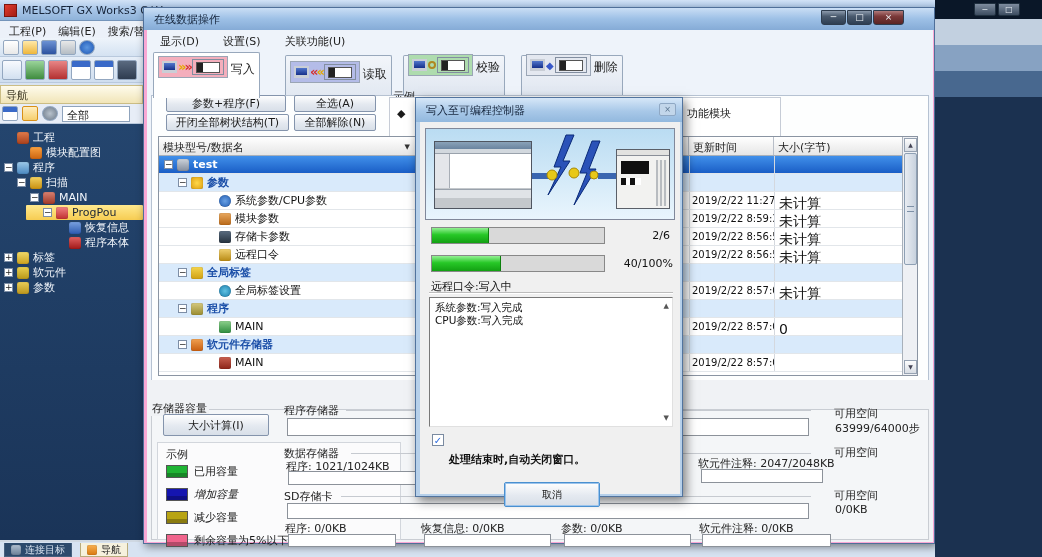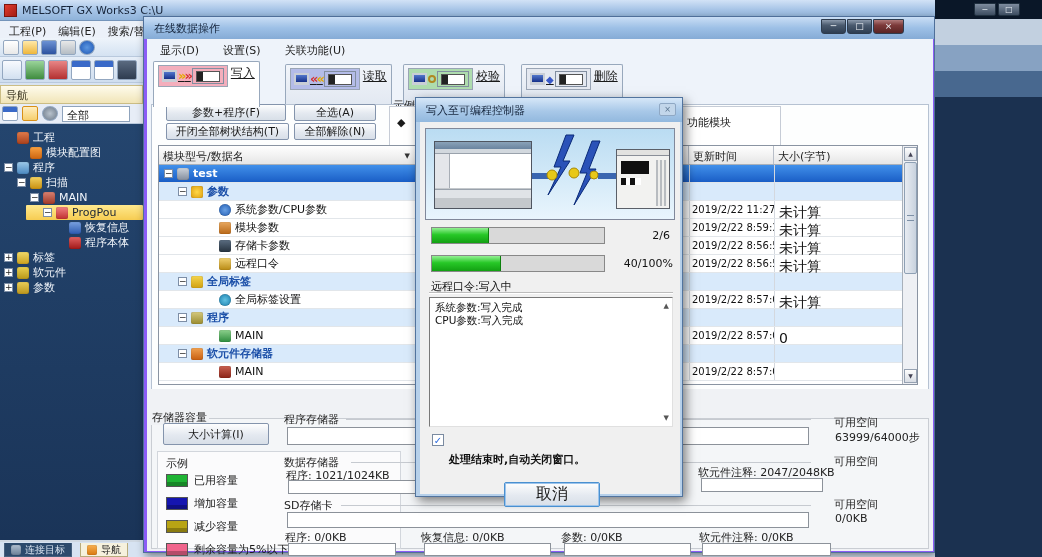--- a/index.html
+++ b/index.html
@@ -61,31 +61,31 @@
   .device-memory-group-icon{background:linear-gradient(#f0a050,#c85e10);} .device-main-icon{background:linear-gradient(#c86050,#8c2418);}
   .connect-target-icon{background:linear-gradient(#aebecf,#6c8098);} .navigation-tab-icon{background:linear-gradient(#f8b050,#d87810);}
 
   .nav-split { position:absolute; left:0; top:540px; width:140px; height:2px; background:#cfd8e2; }
   .dock-tab { position:absolute; top:543px; height:14px; display:flex; gap:4px; align-items:center; padding:0 6px; font-size:10px; border:1px solid #46607e; border-top:none; }
   .dock-tab .ticon{ width:10px; height:10px; }
   .dock-tab.inactive { left:4px; background:#2c4a6c; color:#d9e4f0; }
   .dock-tab.active { left:80px; background:#f6f1dd; color:#222; border-color:#b8ab7c; }
 
   
-  .od-dialog { position:absolute; left:143px; top:16px; width:792px; height:537px;
-    background:#8b5cf6; border:1px solid #4f6f99; box-shadow:2px 3px 8px rgba(0,0,0,.45); }
+  .od-dialog { position:absolute; left:143px; top:7px; width:792px; height:537px;
+    background:#f9a8d4; border:1px solid #4f6f99; box-shadow:2px 3px 8px rgba(0,0,0,.45); }
   .od-titlebar { position:absolute; left:0; top:0; width:100%; height:22px;
     background:linear-gradient(#cadef5,#9dc0e6 50%,#85abd6); display:flex; align-items:center; padding-left:10px; color:#13233a; }
   .win-btn { position:absolute; top:2px; height:15px; border:1px solid #2e3c4e; border-radius:0 0 3px 3px;
     background:linear-gradient(#8c9aac,#4a5a6e 40%,#2e3e52); color:#f0f4f8; font-size:9px; line-height:13px; text-align:center; }
   .od-body { position:absolute; left:3px; top:22px; width:786px; height:512px; background:#eef3fa; }
   .od-menubar { position:absolute; left:3px; top:22px; width:786px; height:20px; background:#eef3fa; display:flex; padding:3px 8px; gap:14px; }
 
-  .tab { position:absolute; display:flex; align-items:flex-start; gap:3px; padding:3px 4px;
-    background:linear-gradient(#f2f5fa,#dfe6f0); border:1px solid #98a8bc; border-bottom:none; border-radius:2px 2px 0 0;text-decoration:underline; }
+  .tab { position:absolute; display:flex; align-items:flex-end; gap:3px; padding:20px 4px;
+    background:linear-gradient(#f2f5fa,#dfe6f0); border:1px solid #98a8bc; border-bottom:none; border-radius:2px 2px 0 0; }
   .tab.selected { background:#fff; z-index:3; }
   .tab-iconpanel { display:flex; align-items:center; gap:1px; padding:2px 3px; border:1px solid #9aa5b5; }
   .monitor-icon { width:15px; height:12px; background:linear-gradient(#5277cc,#16308a); border:2px solid #c9ced6; border-bottom-width:3px; }
   .arrows { font-weight:bold; font-size:13px; line-height:10px; letter-spacing:-2px; }
   .arrows.write::before{ content:"»"; color:#e5a800; } .arrows.write::after{ content:"»"; color:#d43030; }
   .arrows.read::before{ content:"«"; color:#d43030; } .arrows.read::after{ content:"«"; color:#e5a800; }
   .magnifier { width:8px; height:8px; border:2px solid #b08820; border-radius:50%; }
   .diamond-glyph::before { content:"◆"; color:#3858c8; font-size:10px; }
   .plc-chip { width:32px; height:16px; border:1px solid #828ea0; display:flex; align-items:center; justify-content:center; }
   .plc-chip::before { content:""; width:22px; height:9px; background:linear-gradient(90deg,#222 0 6px,#fff 6px); border:1px solid #555; }
@@ -162,21 +162,21 @@
   .pbar { position:absolute; left:11px; width:174px; height:17px; background:#d9d9d9; border:1px solid #888; }
   .pbar-fill { height:100%; background:linear-gradient(#93f093,#27c827 45%,#12a012); border-right:1px solid #0c800c; }
   .pbar-label { position:absolute; text-align:right; color:#111; }
   .prog-status { position:absolute; left:11px; top:181px; color:#111; }
   .prog-divider { position:absolute; left:9px; top:194px; width:244px; height:2px; border-top:1px solid #bcbcbc; border-bottom:1px solid #fff; }
   .log-box { position:absolute; left:9px; top:199px; width:244px; height:130px; background:#fff;
     border-top:1px solid #787878; border-left:1px solid #787878; border-right:1px solid #e0e0e0; border-bottom:1px solid #e0e0e0; padding:3px 5px; }
   .log-line { font-size:10.5px; color:#111; line-height:13px; white-space:nowrap; }
   .log-arrow { position:absolute; right:3px; font-size:7px; color:#555; }
   .prog-check-label { position:absolute; left:29px; top:336px; color:#111; }
-  .cancel-btn { left:84px; top:360px; width:96px; height:25px; border:1px solid #4a90d0; box-shadow:0 0 0 1px #9cc4ec inset; font-size:16px; }
+  .cancel-btn { left:84px; top:360px; width:96px; height:25px; border:1px solid #4a90d0; box-shadow:0 0 0 1px #9cc4ec inset; font-size:10px; }
 
   
   .right-strip { position:absolute; left:935px; top:0; width:107px; height:557px; background:#1b3150; }
   .rs-band1 { position:absolute; left:0; top:0; width:107px; height:19px; background:#0a1728; }
   .rs-band2 { position:absolute; left:0; top:19px; width:107px; height:26px; background:#c2d0e0; }
   .rs-band3 { position:absolute; left:0; top:45px; width:107px; height:26px; background:#87a2c2; }
   .rs-band4 { position:absolute; left:0; top:71px; width:107px; height:26px; background:#48688f; }
   .rs-btn { position:absolute; top:3px; width:22px; height:13px; background:linear-gradient(#7e8c9e,#3c4c60); border:1px solid #20303f;
     color:#e8eef4; font-size:8px; line-height:11px; text-align:center; border-radius:0 0 2px 2px; }
 </style>
@@ -485,21 +485,21 @@
     <div class="mem-title">存储器容量</div>
     <div class="btn" style="left:19px; top:406px; width:106px; height:22px;">大小计算(I)</div>
 
     <div class="legend-box">
       <div style="position:absolute; left:8px; top:4px;">示例</div>
       <div id="mem-legend-items">
           <div class="leg-row" style="top: 21px;">
             <span class="leg-chip" style="background: rgb(31, 180, 52);"></span>
             <span class="leg-label">已用容量</span>
           </div>
-          <div class="leg-row" style="top: 44px;">
+          <div class="leg-row" style="top: 44px; font-style: italic;">
             <span class="leg-chip" style="background: rgb(21, 21, 176);"></span>
             <span class="leg-label">增加容量</span>
           </div>
           <div class="leg-row" style="top: 67px;">
             <span class="leg-chip" style="background: rgb(184, 164, 20);"></span>
             <span class="leg-label">减少容量</span>
           </div>
           <div class="leg-row" style="top: 90px;">
             <span class="leg-chip" style="background: rgb(240, 100, 140);"></span>
             <span class="leg-label">剩余容量为5%以下</span>

